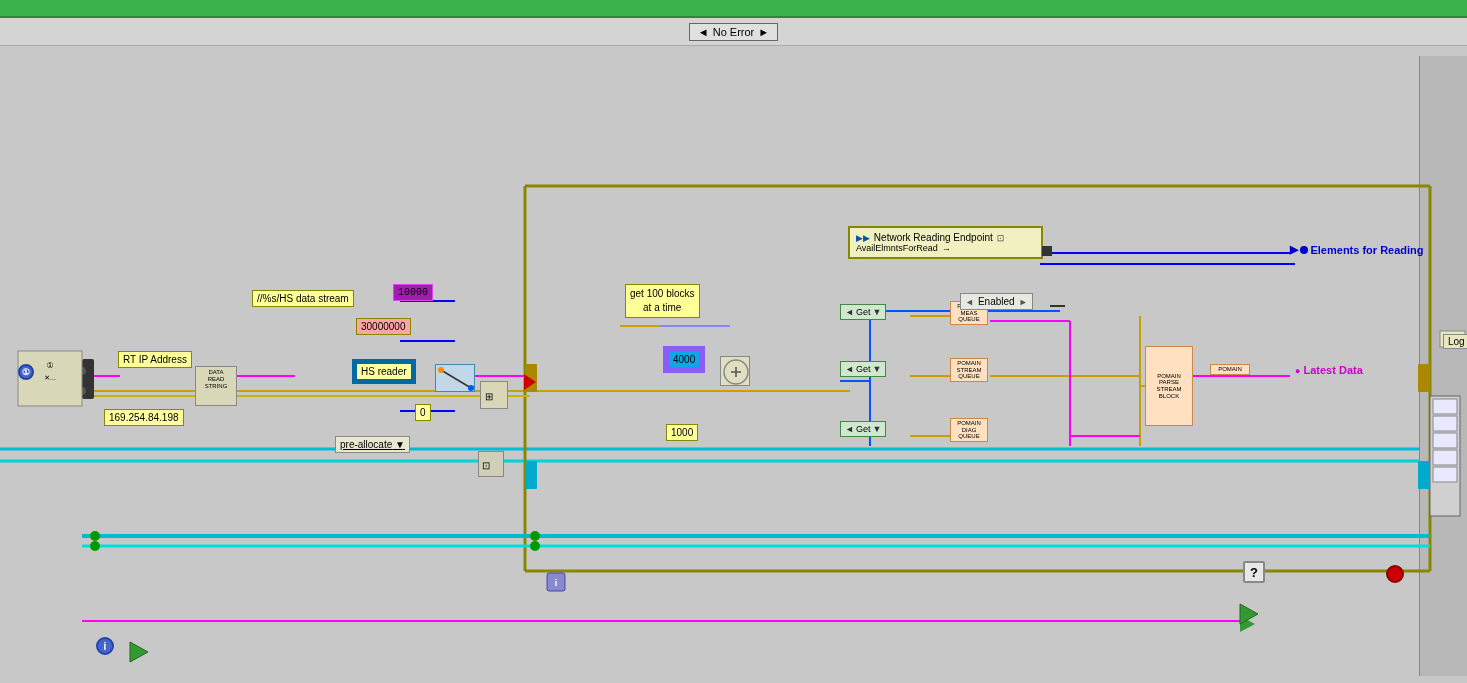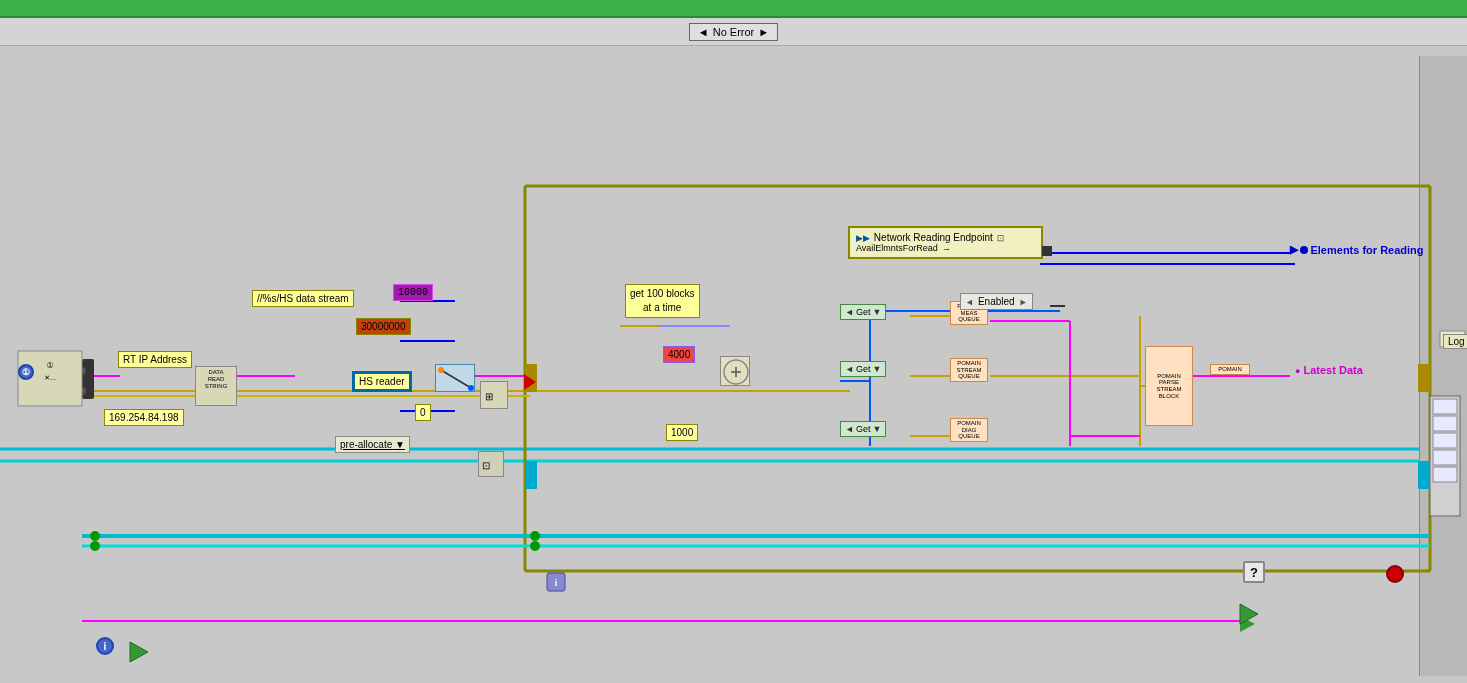--- a/index.html
+++ b/index.html
@@ -293,25 +293,25 @@
   </div>
 
   <div class="label-box" style="top:244px; left:252px;">
     <span>//%s/HS data stream</span>
   </div>
 
   <div class="label-box" style="top:238px; left:393px; background:#a21caf; border:1px solid #d946ef;font-family:Liberation Mono, monospace;">
     <span>10000</span>
   </div>
 
-  <div class="label-box" style="top:272px; left:356px; background:#c2410c; border:1px solid #888800;">
+  <div class="label-box" style="top:272px; left:356px; background:#fca5a5; border:1px solid #888800;">
     <span>30000000</span>
   </div>
 
-  <div class="label-box" style="top:325px; left:352px; background:#ffffa0; border:3px solid #0369a1;">
+  <div class="label-box" style="top:313px; left:352px; background:#ffffa0; border:5px solid #0369a1;">
     <span>HS reader</span>
   </div>
 
   <div class="block" style="top:318px; left:435px; width:40px; height:28px; background:#c0d8e8; border:1px solid #4488aa;">
     <svg width="40" height="28">
         <line x1="5" y1="5" x2="35" y2="23" stroke="#333" stroke-width="1.5"></line>
         <circle cx="5" cy="5" r="3" fill="#ff8800"></circle>
         <circle cx="35" cy="23" r="3" fill="#0055ff"></circle>
       </svg>
   </div>
@@ -337,21 +337,21 @@
     <svg width="26" height="26">
         <text x="3" y="17" font-size="10">⊡</text>
       </svg>
   </div>
 
   <div class="label-box" style="top:238px; left:625px; text-align:center; line-height:1.4;">
     <span style="white-space:pre-line;">get 100 blocks
 at a time</span>
   </div>
 
-  <div class="label-box" style="top:300px; left:663px; background:#ef4444; border:1px solid #8b5cf6;">
+  <div class="label-box" style="top:300px; left:663px; background:#0ea5e9; border:6px solid #8b5cf6;">
     <span>4000</span>
   </div>
 
   <div class="label-box" style="top:378px; left:666px; background:#ffffa0; border:1px solid #888800;">
     <span>1000</span>
   </div>
 
   <div class="block" style="top:310px; left:720px; width:30px; height:30px; background:#e0e0c0; border:1px solid #888;">
     <svg width="30" height="30">
         <circle cx="15" cy="15" r="12" fill="none" stroke="#888" stroke-width="1.5"></circle>

